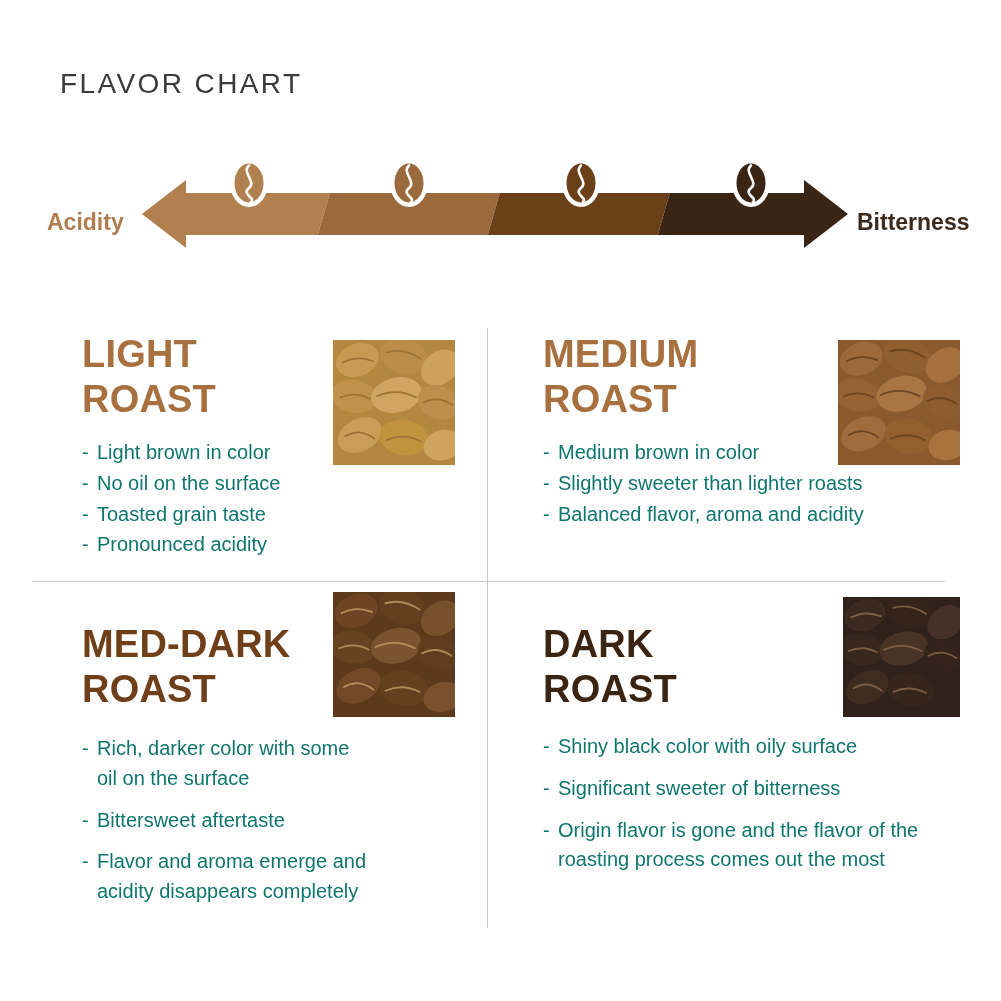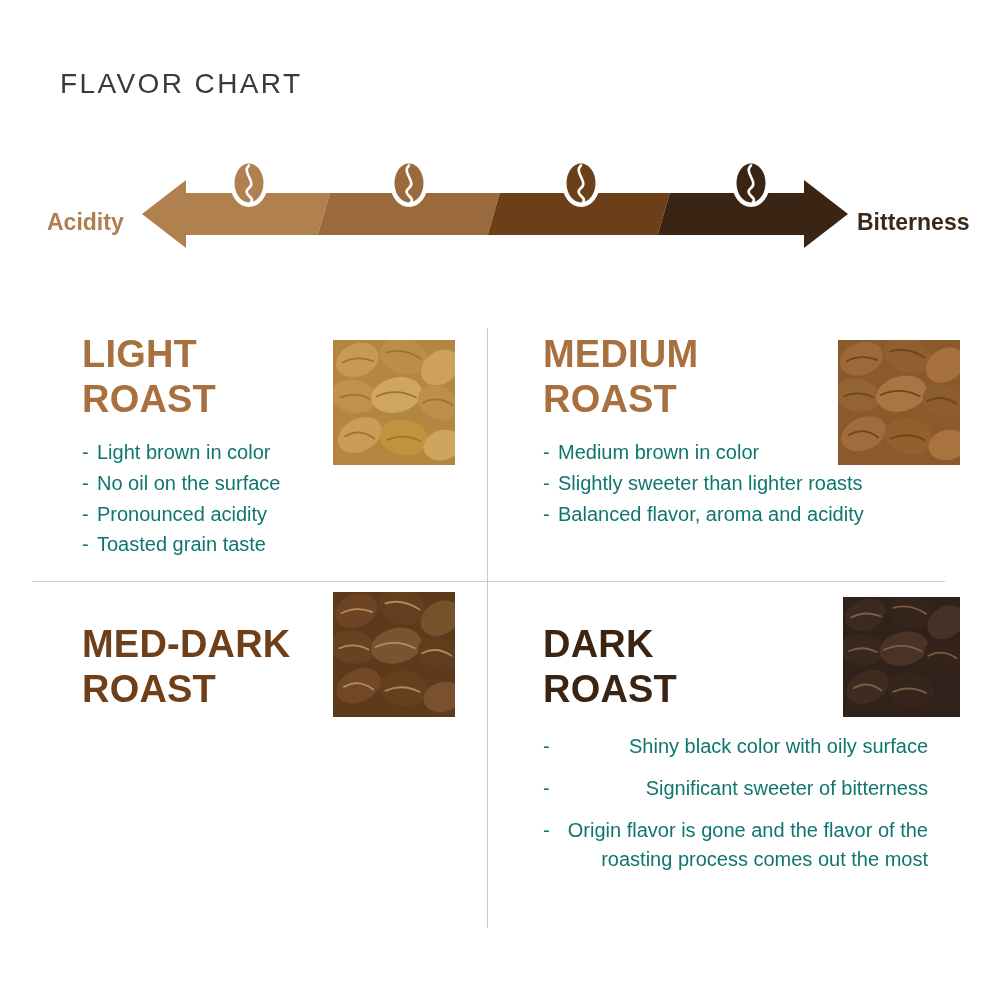--- a/index.html
+++ b/index.html
@@ -130,21 +130,21 @@
     top: 0;
   }
   .list-tight .bullet-item { margin-top: 1px; }
   .list-loose .bullet-item { margin-top: 12px; }
   .list-loose .bullet-item:first-child,
   .list-tight .bullet-item:first-child { margin-top: 0; }
 
   #panel-light .bullet-list   { margin-top: 16px; width: 250px; }
   #panel-medium .bullet-list  { margin-top: 16px; width: 400px; }
   #panel-meddark .bullet-list { margin-top: 22px; width: 290px; }
-  #panel-dark .bullet-list    { margin-top: 20px; width: 385px; text-align: right; }
+  #panel-dark .bullet-list    { margin-top: 20px; width: 385px; }
 
   
   .bean-photo {
     position: absolute;
     z-index: 1;
     overflow: hidden;
   }
   #photo-light   { left: 333px; top: 340px; width: 122px; height: 125px; }
   #photo-medium  { left: 838px; top: 340px; width: 122px; height: 125px; }
   #photo-meddark { left: 333px; top: 592px; width: 122px; height: 125px; }
@@ -326,38 +326,43 @@
     </g>
   </svg>
 </div>
 
 <div class="panel" id="panel-light">
   <h2 class="panel-heading">LIGHT
 ROAST</h2>
   <ul class="bullet-list list-tight">
     <li class="bullet-item">Light brown in color</li>
     <li class="bullet-item">No oil on the surface</li>
+    <li class="bullet-item">Toasted grain taste</li>
     <li class="bullet-item">Pronounced acidity</li>
-    <li class="bullet-item">Toasted grain taste</li>
   </ul>
 </div>
 
 <div class="panel" id="panel-medium">
   <h2 class="panel-heading">MEDIUM
 ROAST</h2>
   <ul class="bullet-list list-tight">
     <li class="bullet-item">Medium brown in color</li>
     <li class="bullet-item">Slightly sweeter than lighter roasts</li>
     <li class="bullet-item">Balanced flavor, aroma and acidity</li>
   </ul>
 </div>
 
 <div class="panel" id="panel-meddark">
   <h2 class="panel-heading">MED-DARK
 ROAST</h2>
+  <ul class="bullet-list list-loose">
+    <li class="bullet-item">Rich, darker color with some oil on the surface</li>
+    <li class="bullet-item">Bittersweet aftertaste</li>
+    <li class="bullet-item">Flavor and aroma emerge and acidity disappears completely</li>
+  </ul>
 </div>
 
 <div class="panel" id="panel-dark">
   <h2 class="panel-heading">DARK
 ROAST</h2>
   <ul class="bullet-list list-loose">
     <li class="bullet-item">Shiny black color with oily surface</li>
     <li class="bullet-item">Significant sweeter of bitterness</li>
     <li class="bullet-item">Origin flavor is gone and the flavor of the roasting process comes out the most</li>
   </ul>

